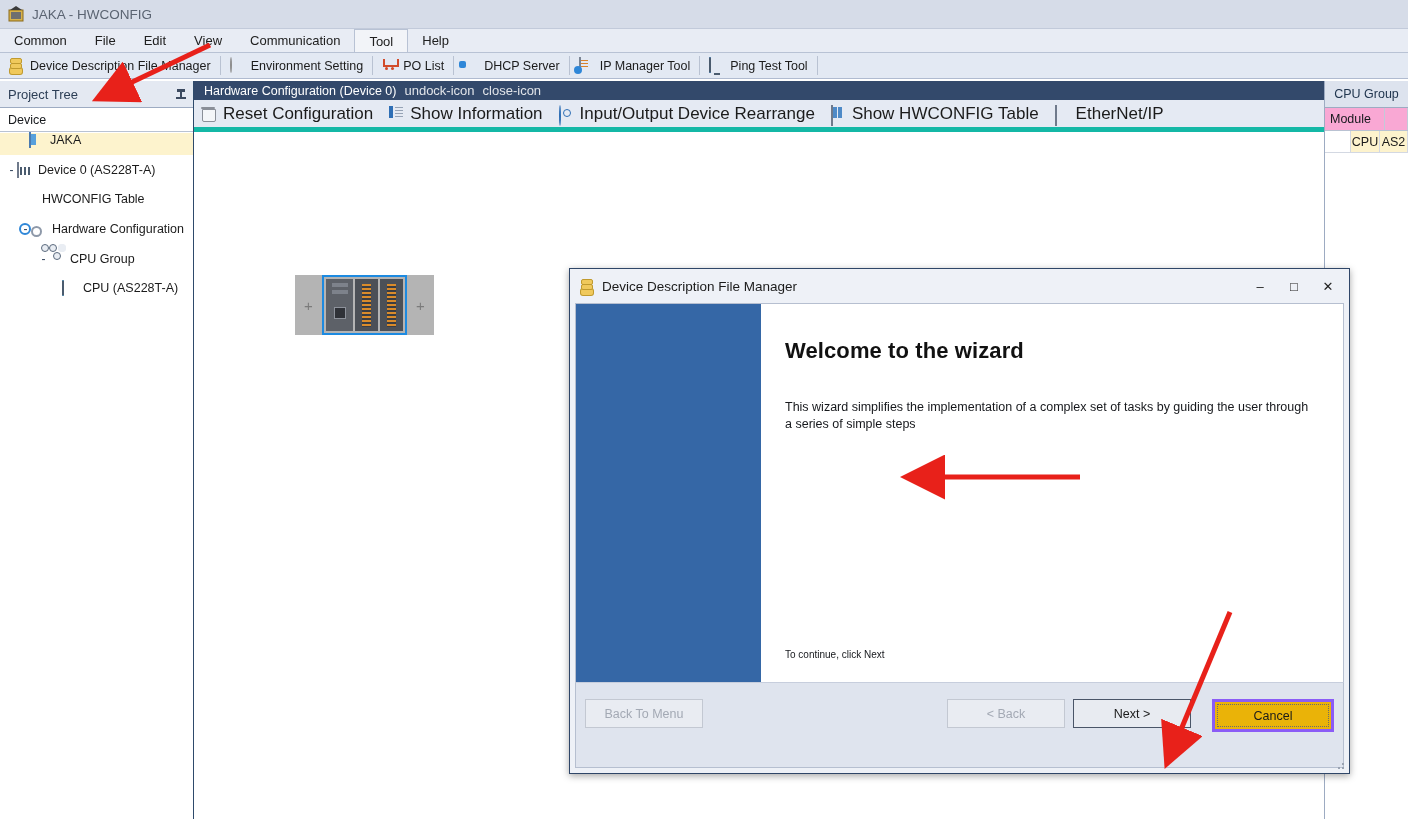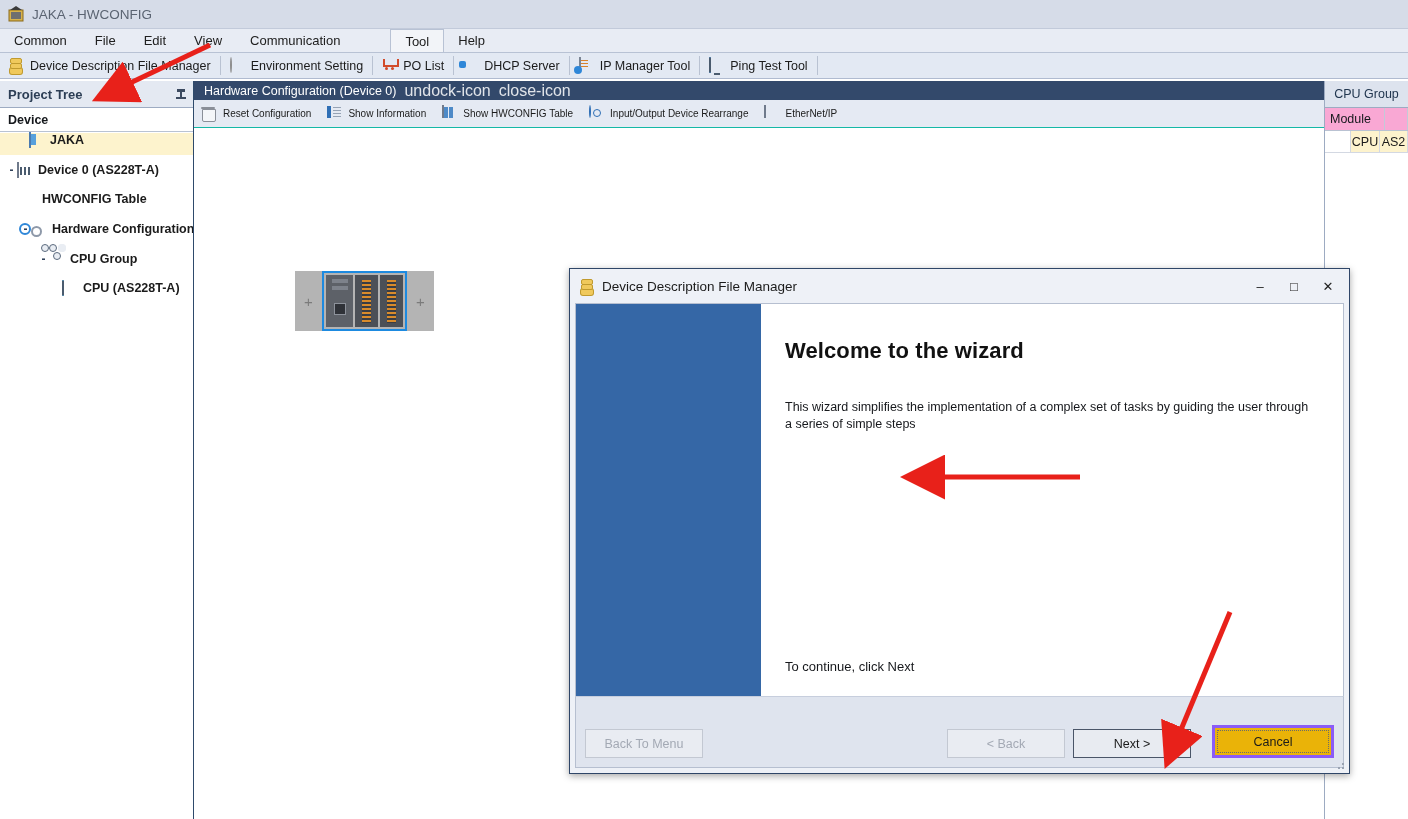--- a/index.html
+++ b/index.html
@@ -20,34 +20,34 @@
   .menubar{
     height:23px;background:#e8ecf4;display:flex;align-items:stretch;
     border-bottom:1px solid #b8c2d4;position:relative;
   }
   .menu-item{
     padding:0 14px;display:flex;align-items:center;font-size:13px;color:#202020;
     cursor:default;
   }
   .menu-item.active{
     background:#f2f4f8;border-left:1px solid #b8c2d4;border-right:1px solid #b8c2d4;
-    border-top:1px solid #b8c2d4;margin-top:0px;margin-left:36px;
+    border-top:1px solid #b8c2d4;margin-top:0px;
   }
   
   .toolbar{
     height:25px;background:#e3e9f3;display:flex;align-items:center;
     border-bottom:1px solid #b0bbd0;font-size:12.5px;
   }
   .tb-item{display:flex;align-items:center;padding:0 9px;height:25px;gap:6px;cursor:default;}
   .tb-sep{width:1px;height:19px;background:#b9c2d2;}
   .tb-ico{width:15px;height:15px;display:inline-block;position:relative;flex:none;}
   
   .workspace{position:absolute;top:81px;left:0;right:0;bottom:0;background:#fff;display:flex;}
   
-  .ptree{width:193px;flex:none;display:flex;flex-direction:column;background:#fff;border-right:1px solid #2e4a6b;font-weight:bold;}
+  .ptree{width:193px;flex:none;display:flex;flex-direction:column;background:#fff;border-right:1px solid #2e4a6b;}
   .ptree-head{
     height:26px;background:#e4e9f2;display:flex;align-items:center;justify-content:space-between;
     padding:0 6px 0 8px;font-size:13px;color:#2c3e55;border-bottom:1px solid #9dabc2;
   }
   .pin-ico{width:12px;height:13px;position:relative;}
   .ptree-sub{
     height:23px;background:#fff;display:flex;align-items:center;padding-left:8px;
     font-size:12.5px;color:#15181c;border-bottom:1px solid #b9c2d2;
   }
   .ptree-body{flex:1;overflow:hidden;padding-top:1px;position:relative;}
@@ -55,24 +55,24 @@
   .tnode.sel{background:#fdf3cd;}
   .texp{width:11px;text-align:center;color:#31425a;font-size:12px;flex:none;}
   .tico{width:16px;height:15px;margin-right:5px;flex:none;position:relative;display:inline-block;}
   
   .docarea{flex:1;display:flex;flex-direction:column;min-width:0;background:#e9edf5;position:relative;}
   .tabstrip{height:19px;background:#33496b;display:flex;align-items:stretch;}
   .tabitem{
     background:#33496b;color:#fff;font-size:12.5px;display:flex;align-items:center;
     padding:0 6px 0 10px;gap:8px;
   }
-  .tabitem .tx{font-size:16px;opacity:.85;}
+  .tabitem .tx{font-size:13px;opacity:.85;}
   .doc-toolbar{
-    height:27px;background:#e5eaf3;display:flex;align-items:center;font-size:10px;
-    border-bottom:1px solid #14b8a6;
+    height:27px;background:#e5eaf3;display:flex;align-items:center;font-size:17px;
+    border-bottom:5px solid #14b8a6;
   }
   .dt-item{display:flex;align-items:center;gap:6px;padding:0 8px;height:27px;cursor:default;}
   .remarks-row{height:27px;background:#e5eaf3;display:flex;align-items:center;padding-left:10px;gap:8px;font-size:12.5px;border-bottom:1px solid #9dabc2;}
   .remarks-box{
     width:133px;height:17px;background:#fff;border:1px solid #9aa7bb;display:flex;
     align-items:center;justify-content:flex-end;padding-right:4px;color:#333;font-size:12px;
   }
   .canvas{flex:1;background:#fff;position:relative;overflow:hidden;}
   
   .rack{position:absolute;left:101px;top:143px;display:flex;align-items:stretch;height:60px;}
@@ -105,22 +105,22 @@
   .dlg-h1{font-size:22px;font-weight:bold;color:#111;letter-spacing:.1px;}
   .dlg-p{margin-top:35px;font-size:12.5px;line-height:17px;color:#16181c;max-width:532px;}
   .opt-group{
     margin-top:32px;width:238px;height:152px;border:1px solid #a9b0bd;background:#fff;
     padding:26px 0 0 14px;box-sizing:border-box;
   }
   .opt{display:flex;align-items:center;gap:9px;font-size:12.5px;color:#16181c;}
   .opt + .opt{margin-top:51px;}
   .radio{width:13px;height:13px;border-radius:50%;border:1px solid #7a8596;background:#fff;position:relative;flex:none;}
   .radio.on::after{content:"";position:absolute;left:3px;top:3px;width:7px;height:7px;border-radius:50%;background:#5d6673;}
-  .dlg-continue{position:absolute;left:24px;bottom:22px;font-size:13px;color:#16181c;}
-  .dlg-footer{height:52px;margin:0 5px 5px;background:#dfe4ee;border:1px solid #b6bfd0;border-top:1px solid #c7cedd;display:flex;align-items:flex-end;padding:9px 9px;}
+  .dlg-continue{position:absolute;left:24px;bottom:22px;font-size:10px;color:#16181c;}
+  .dlg-footer{height:52px;margin:0 5px 5px;background:#dfe4ee;border:1px solid #b6bfd0;border-top:1px solid #c7cedd;display:flex;align-items:flex-start;padding:16px 9px;}
   .btn{
     height:27px;min-width:92px;padding:0 12px;background:#e8ebf1;border:1px solid #9aa4b6;
     font-size:12.5px;color:#1b1b1b;display:flex;align-items:center;justify-content:center;
     font-family:"Liberation Sans",sans-serif;
   }
   .btn.disabled{color:#a3a9b4;border-color:#c3c8d2;background:#e9ecf2;}
   .btn.focusborder{border:1px solid #4a5568;}
   .btn.cancel{background:#eab308;border:3px solid #8b5cf6;position:relative;}
   .btn.cancel::after{content:"";position:absolute;inset:2px;border:1px dotted #6b6b6b;}
   .grow{flex:1;}
@@ -292,26 +292,26 @@
     <div class="doc-toolbar">
       <div class="dt-item">
         <span class="tb-ico"><span class="ic-trash"></span></span>
         <span>Reset Configuration</span>
       </div>
       <div class="dt-item">
         <span class="tb-ico"><span class="ic-info"></span></span>
         <span>Show Information</span>
       </div>
       <div class="dt-item">
+        <span class="tb-ico"><span class="ic-rearr"></span></span>
+        <span>Input/Output Device Rearrange</span>
+      </div>
+      <div class="dt-item">
         <span class="tb-ico"><span class="ic-table"></span></span>
         <span>Show HWCONFIG Table</span>
-      </div>
-      <div class="dt-item">
-        <span class="tb-ico"><span class="ic-rearr"></span></span>
-        <span>Input/Output Device Rearrange</span>
       </div>
       <div class="dt-item">
         <span class="tb-ico"><span class="ic-enip"></span></span>
         <span>EtherNet/IP</span>
       </div>
     </div>
 
 
     <div class="canvas">
       <div class="rack">

